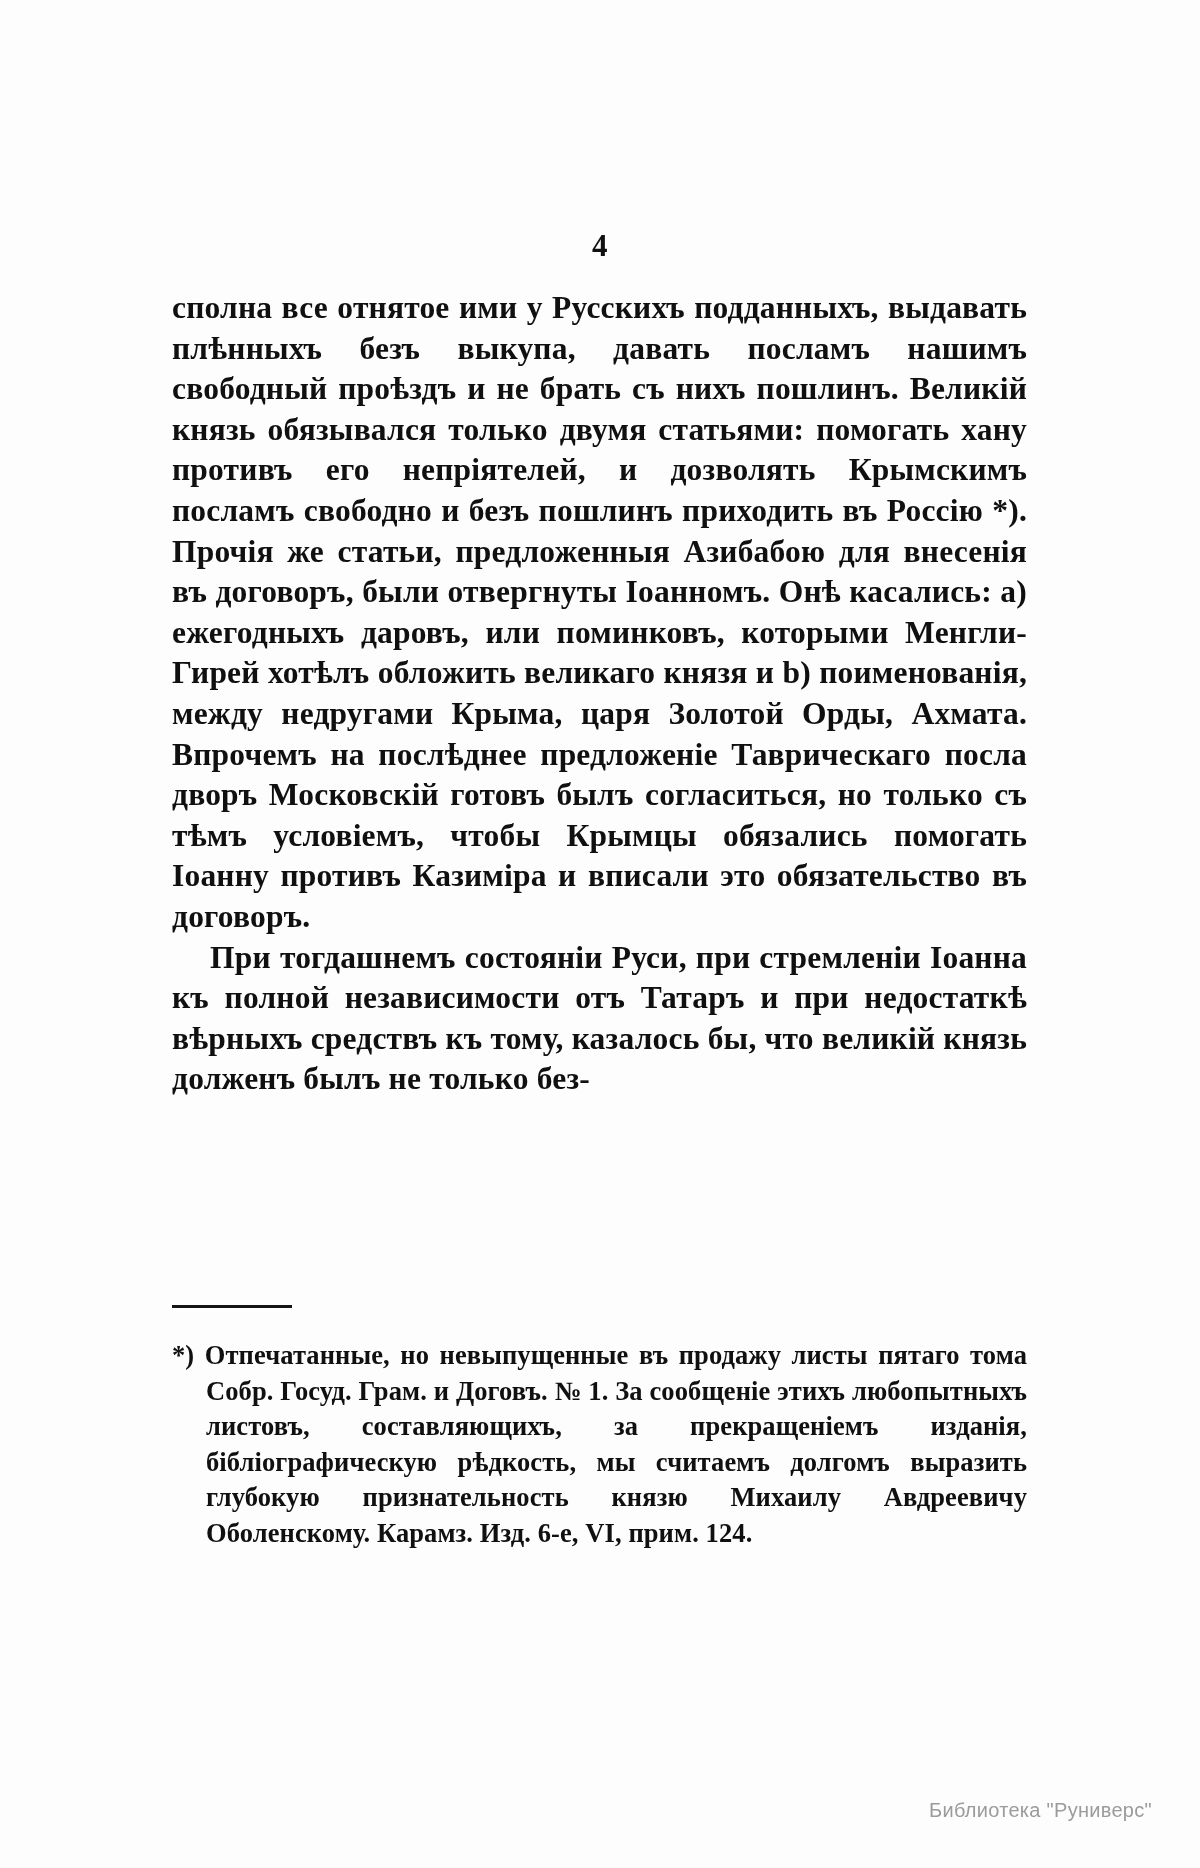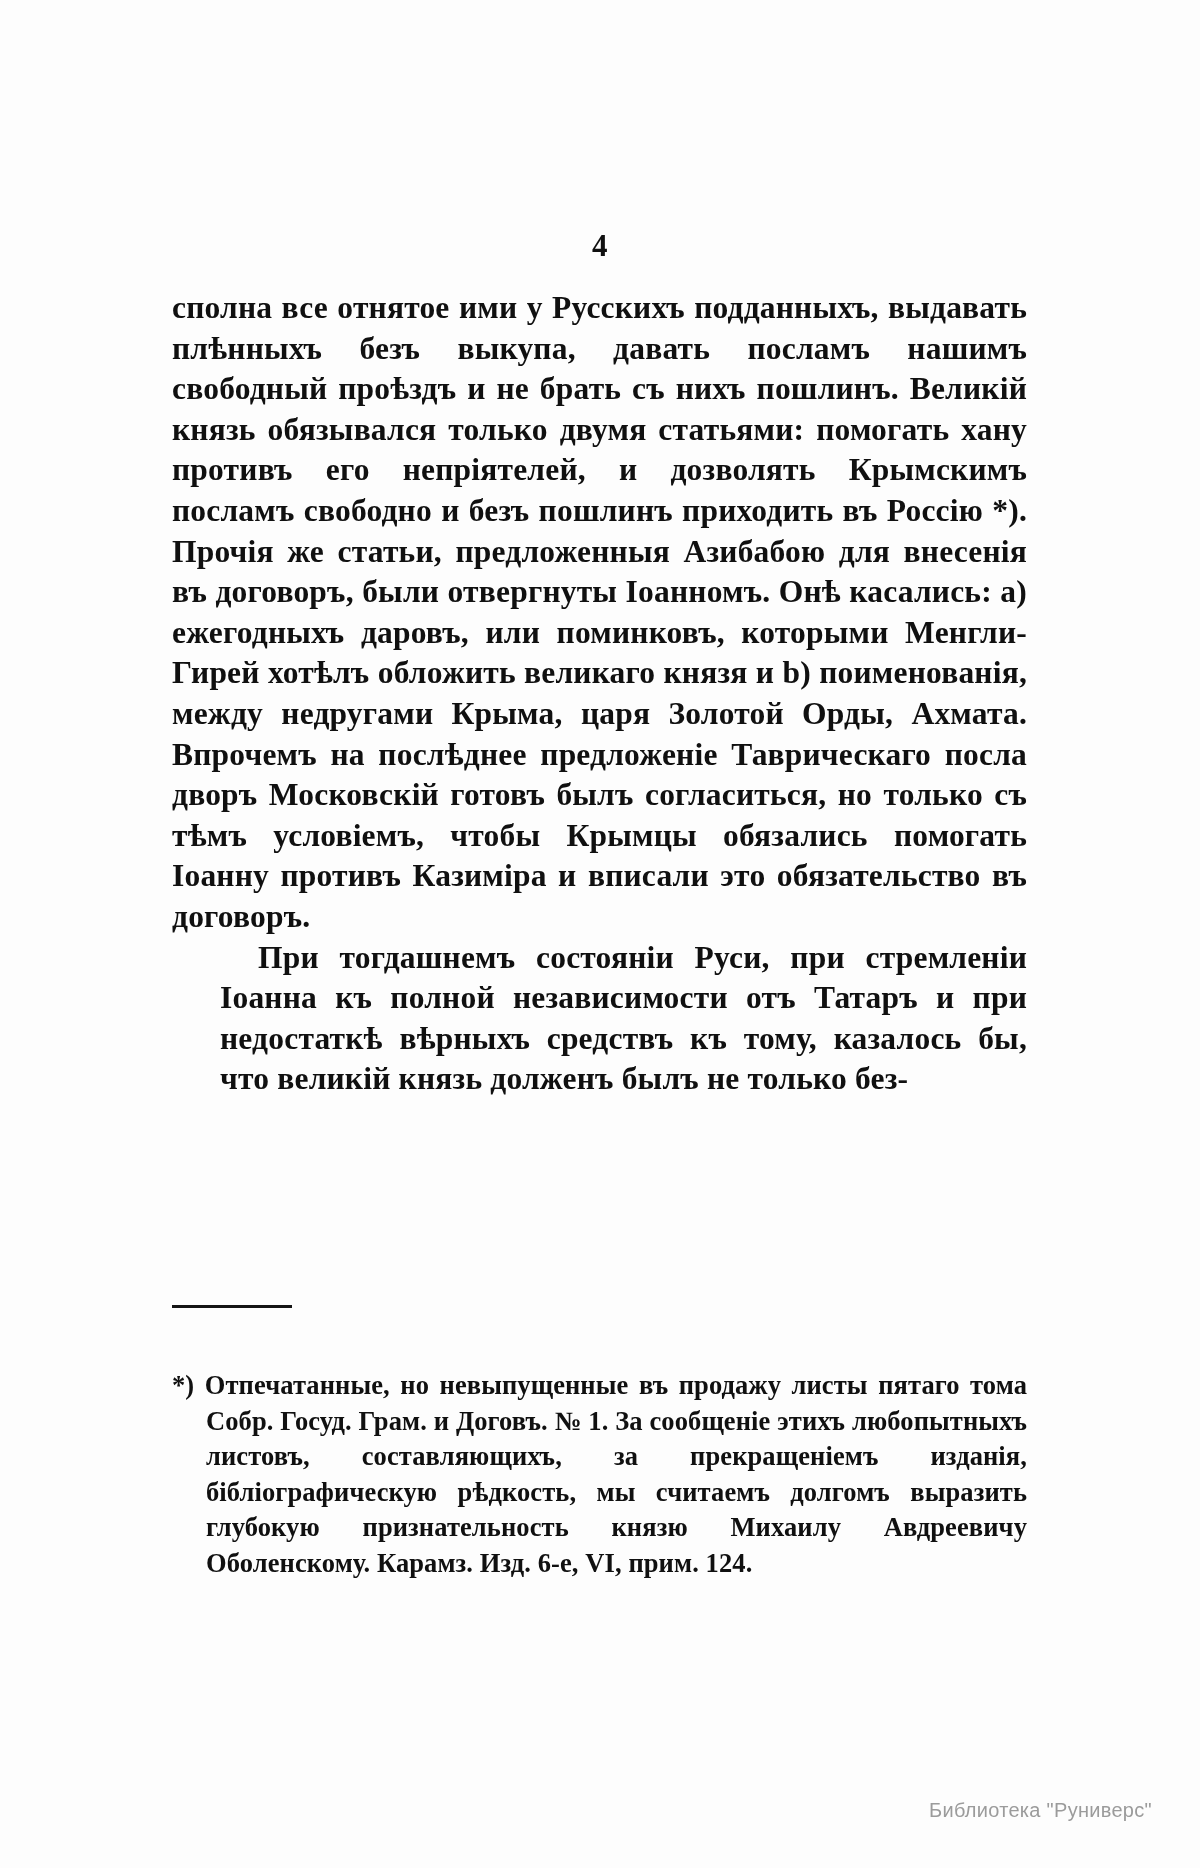--- a/index.html
+++ b/index.html
@@ -39,35 +39,34 @@
     text-align: justify;
     text-justify: inter-word;
     font-weight: 600;
     letter-spacing: 0.2px;
   }
   .body-block p.indent {
     text-indent: 38px;
   }
   .body-block p + p {
     margin-top: 0;
-    margin-left: 48px;
   }
   .ital {
   }
   .rule {
     position: absolute;
     top: 1305px;
     left: 172px;
     width: 120px;
     height: 3px;
     background: #151515;
   }
   .footnote {
     position: absolute;
-    top: 1368px;
+    top: 1338px;
     left: 172px;
     width: 855px;
   }
   .footnote p {
     margin: 0;
     font-size: 26.5px;
     line-height: 35.5px;
     text-align: justify;
     text-justify: inter-word;
     font-weight: 600;

